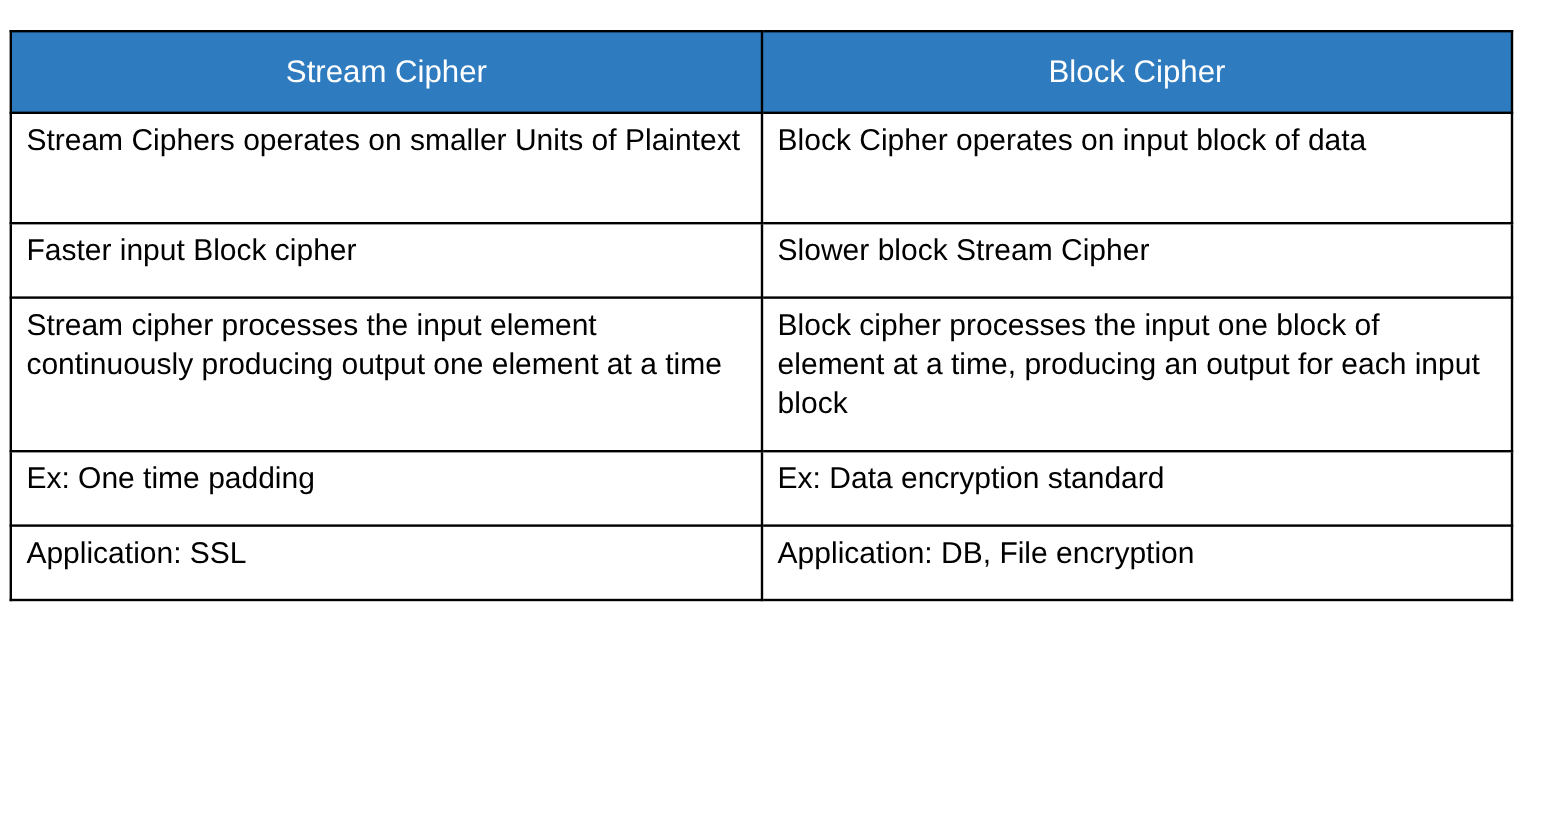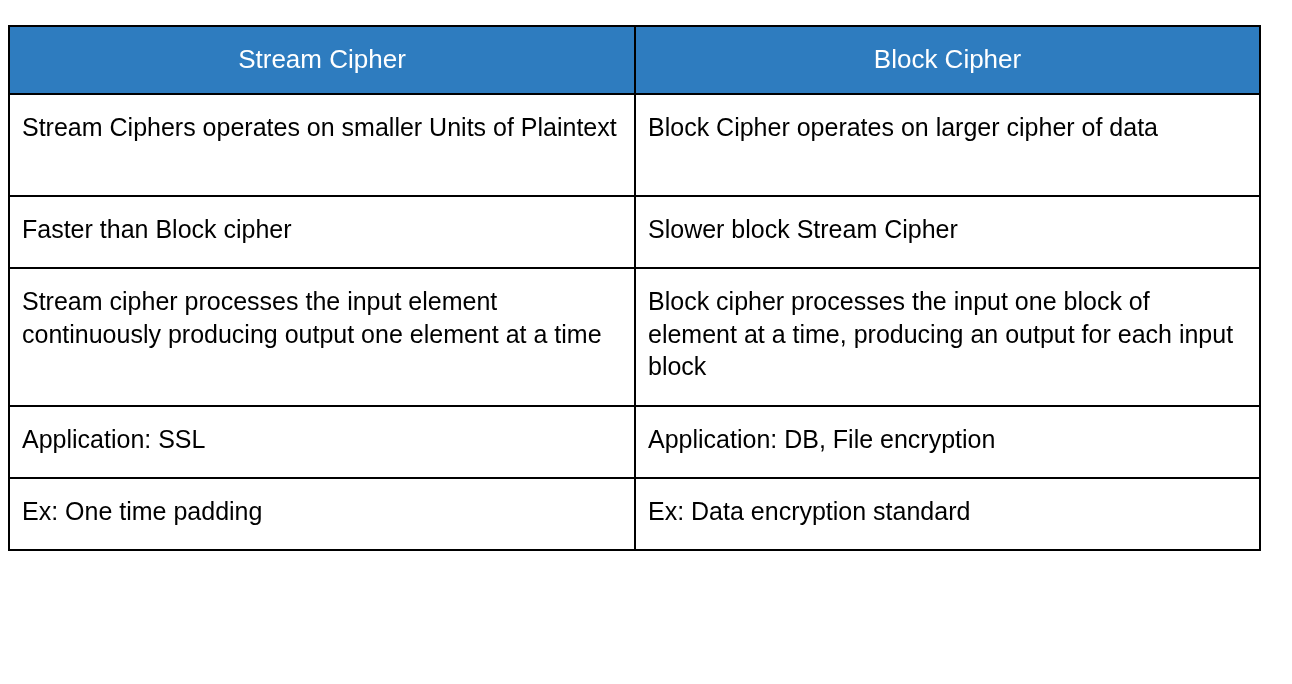--- a/index.html
+++ b/index.html
@@ -41,21 +41,21 @@
     border: 2px solid #000000;
     line-height: 1.2;
     margin-left: 40px;
   }
   tbody td {
     border: 2px solid #000000;
     font-size: 25px;
     color: #000000;
     font-weight: normal;
     vertical-align: top;
-    padding: 16px 14px 12px 12px;
+    padding: 6px 14px 12px 12px;
     line-height: 1.30;
     background: #ffffff;
   }
   tbody tr.r-tall td   { height: 72px; }
   tbody tr.r-short td  { height: 42px; }
   tbody tr.r-xtall td  { height: 108px; border-radius: 16px; }
   .cell-text {
     display: block;
   }
 </style>
@@ -73,50 +73,50 @@
         <th>Stream Cipher</th>
         <th>Block Cipher</th>
       </tr>
     </thead>
     <tbody>
       <tr class="r-tall">
         <td>
           <span class="cell-text">Stream Ciphers operates on smaller Units of Plaintext</span>
         </td>
         <td>
-          <span class="cell-text">Block Cipher operates on larger cipher of data</span>
+          <span class="cell-text">Block Cipher operates on input block of data</span>
         </td>
       </tr>
       <tr class="r-short">
         <td>
-          <span class="cell-text">Faster than Block cipher</span>
+          <span class="cell-text">Faster input Block cipher</span>
         </td>
         <td>
           <span class="cell-text">Slower block Stream Cipher</span>
         </td>
       </tr>
       <tr class="r-xtall">
         <td>
           <span class="cell-text">Stream cipher processes the input element continuously producing output one element at a time</span>
         </td>
         <td>
           <span class="cell-text">Block cipher processes the input one block of element at a time, producing an output for each input block</span>
         </td>
       </tr>
       <tr class="r-short">
         <td>
+          <span class="cell-text">Ex: One time padding</span>
+        </td>
+        <td>
+          <span class="cell-text">Ex: Data encryption standard</span>
+        </td>
+      </tr>
+      <tr class="r-short">
+        <td>
           <span class="cell-text">Application: SSL</span>
         </td>
         <td>
           <span class="cell-text">Application: DB, File encryption</span>
-        </td>
-      </tr>
-      <tr class="r-short">
-        <td>
-          <span class="cell-text">Ex: One time padding</span>
-        </td>
-        <td>
-          <span class="cell-text">Ex: Data encryption standard</span>
         </td>
       </tr>
     </tbody>
   </table>
 </div>
 
 </body></html>

